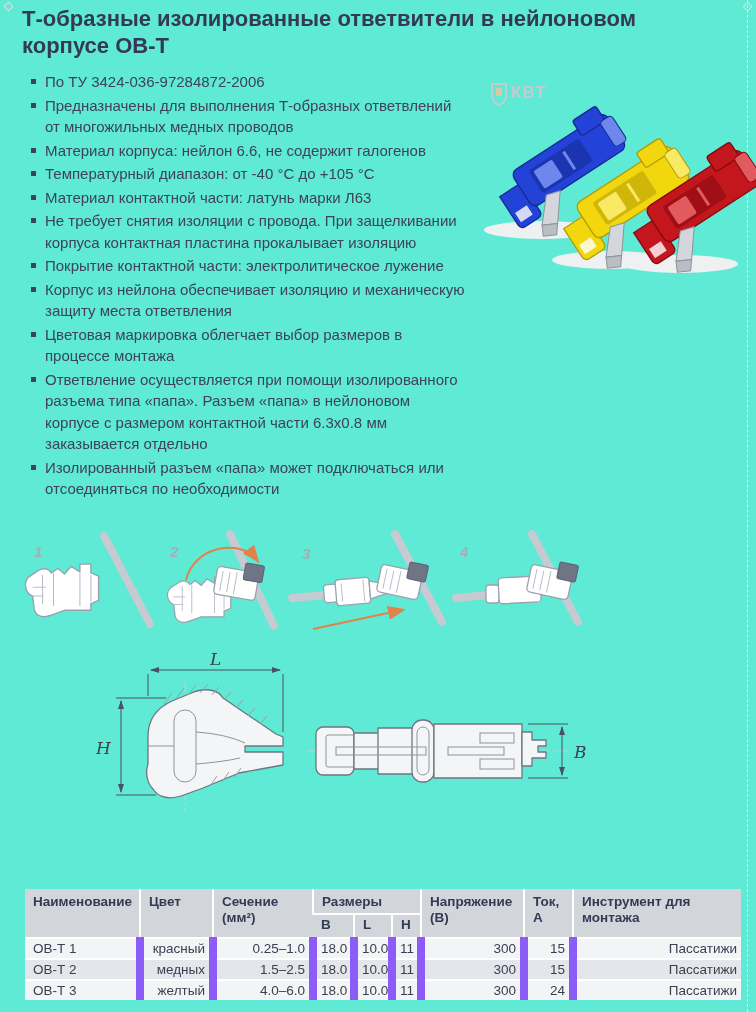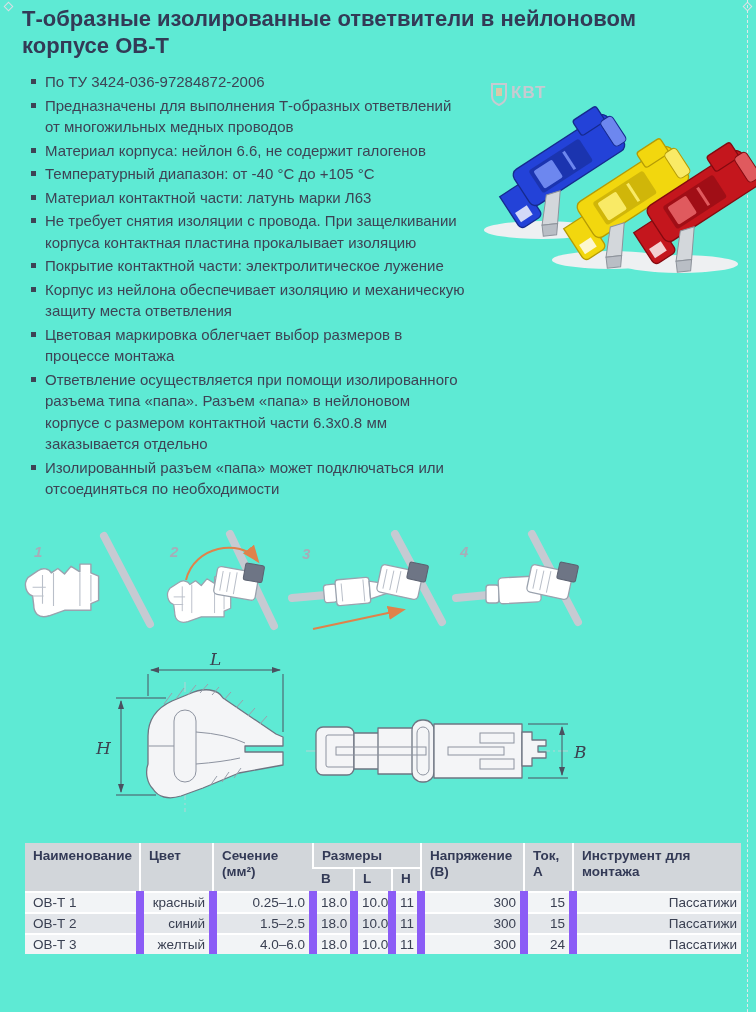--- a/index.html
+++ b/index.html
@@ -37,21 +37,21 @@
   .ext,.dim { stroke:#4a5160; stroke-width:1; fill:none; }
   .dimlab { font-family:"DejaVu Serif",serif; font-style:italic; font-size:17px; fill:#3c4250; }
   .logo-t { font-family:"Liberation Sans",sans-serif; font-weight:bold; font-size:17px; fill:#c7cad0; letter-spacing:1px; }
 
   
   .conn-blue   { --c1:#2342d8; --c2:#152a8e; --c3:#6d87ef; }
   .conn-yellow { --c1:#f2d70e; --c2:#b59b05; --c3:#f9ea66; }
   .conn-red    { --c1:#c4161d; --c2:#840a10; --c3:#e05a5e; }
 
   
-  .tablewrap { position:absolute; left:25px; top:843px; width:716px; }
+  .tablewrap { position:absolute; left:25px; top:889px; width:716px; }
   table.spec { width:716px; border-collapse:collapse; table-layout:fixed; }
   table.spec th, table.spec td { font-size:13.5px; }
   table.spec thead th {
     background:#d2d6da; color:#333a56; font-weight:bold; text-align:left;
     vertical-align:top; padding:5px 7px 3px 8px; line-height:16px; border-left:2px solid #fff;
   }
   table.spec thead tr.h2 th { border-top:2px solid #fff; padding:2px 7px 4px 8px; }
   table.spec th:first-child, table.spec td:first-child { border-left:none; }
   table.spec tbody td {
     color:#3a4052; text-align:right; padding:2px 4px; height:18px;
@@ -267,21 +267,21 @@
           <td>0.25–1.0</td>
           <td>18.0</td>
           <td>10.0</td>
           <td>11</td>
           <td>300</td>
           <td>15</td>
           <td>Пассатижи</td>
         </tr>
         <tr class="even">
           <td class="al">ОВ-Т 2</td>
-          <td>синий</td>
+          <td>медных</td>
           <td>1.5–2.5</td>
           <td>18.0</td>
           <td>10.0</td>
           <td>11</td>
           <td>300</td>
           <td>15</td>
           <td>Пассатижи</td>
         </tr>
         <tr class="odd">
           <td class="al">ОВ-Т 3</td>

